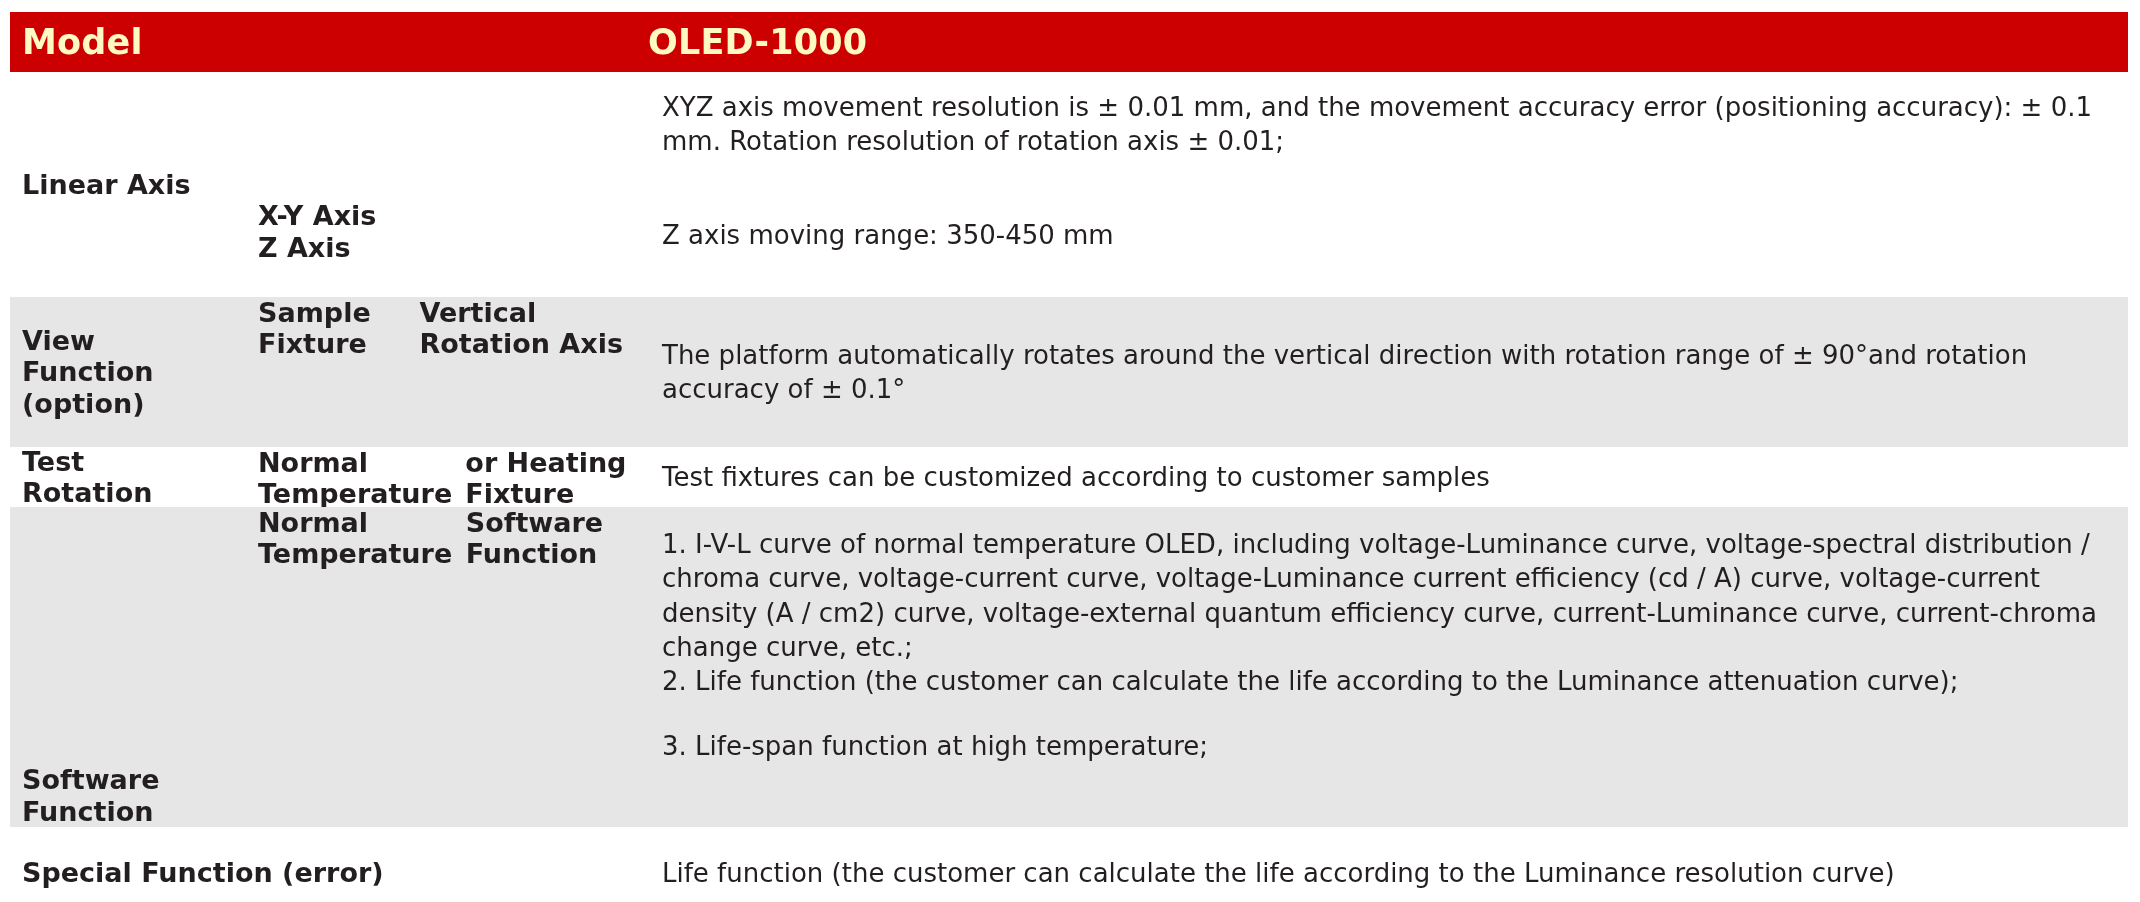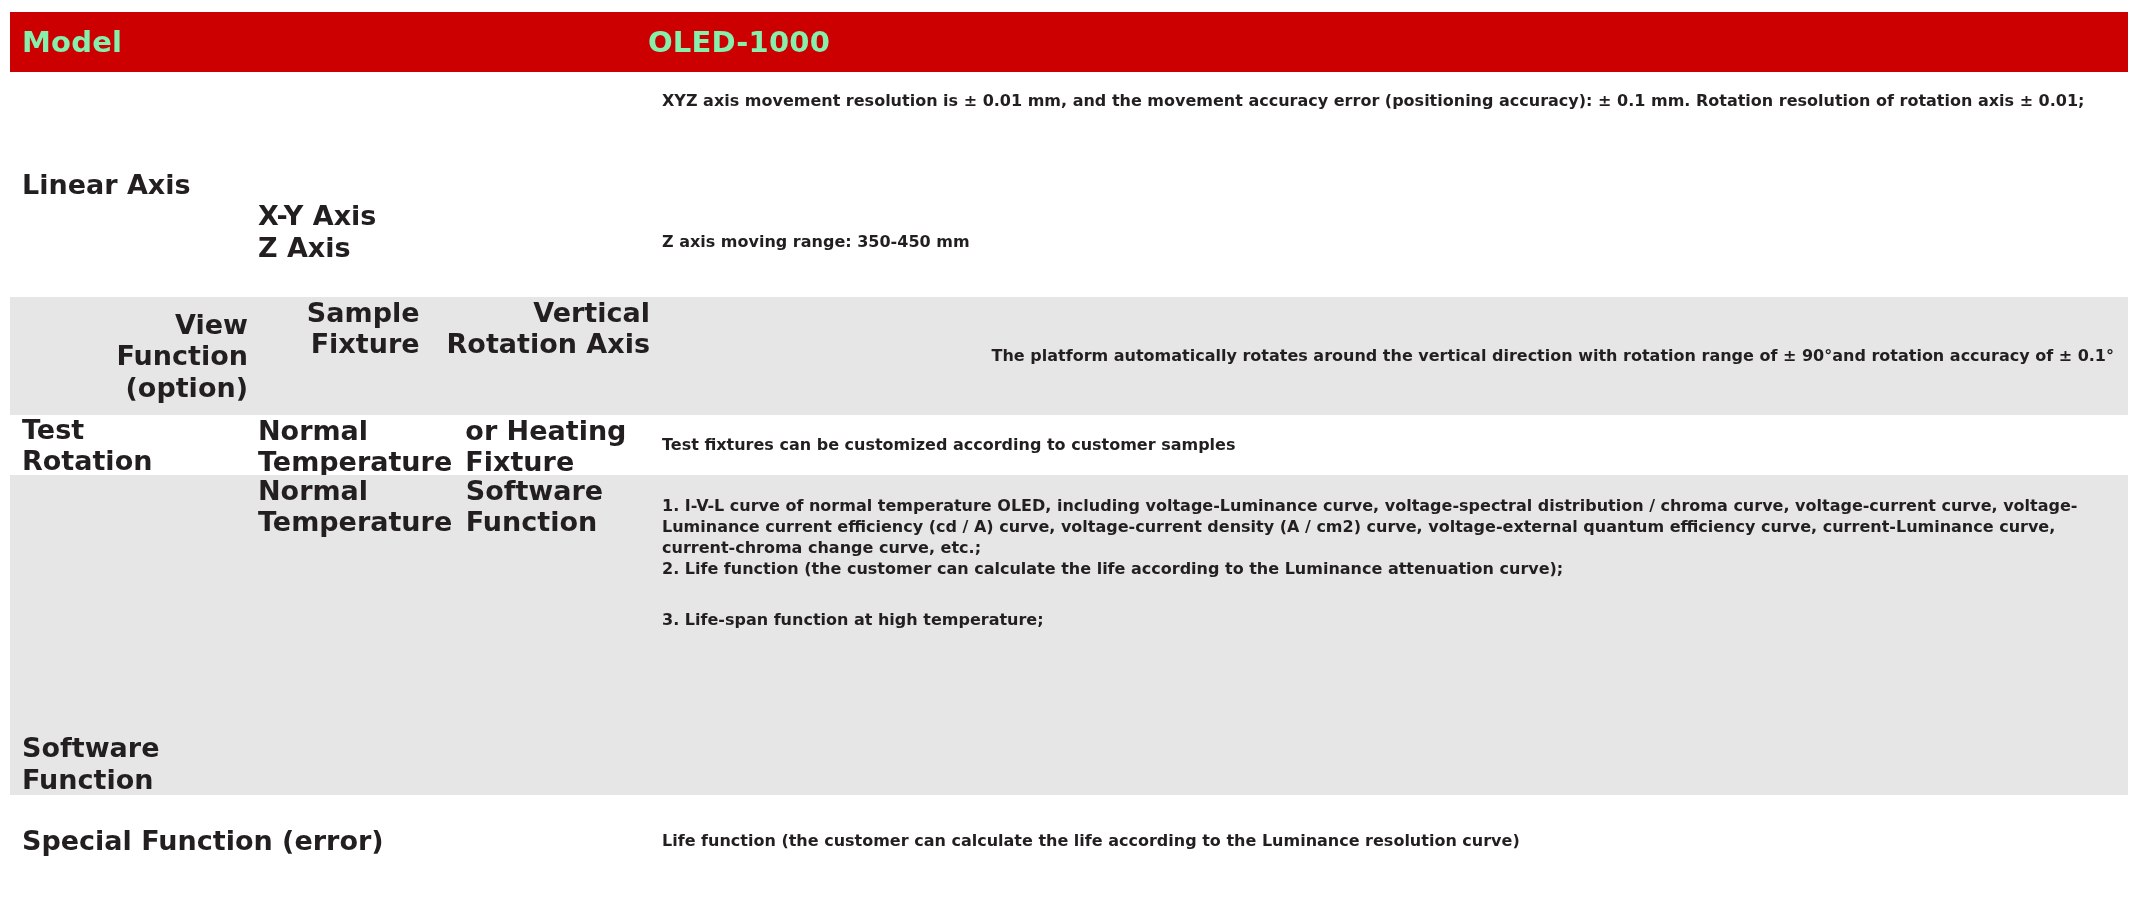--- a/index.html
+++ b/index.html
@@ -26,23 +26,23 @@
     position: absolute;
     left: 10px;
     top: 12px;
     width: 2118px;
     height: 60px;
     background: #cc0000;
     display: flex;
     align-items: center;
   }
   .spec-header .hdr-cell {
-    font-size: 29px;
+    font-size: 35px;
     font-weight: bold;
-    color: #86efac;
+    color: #fef9c3;
     letter-spacing: 0.2px;
     white-space: nowrap;
   }
   .spec-header .hdr-model {
     width: 638px;
     padding-left: 12px;
     box-sizing: border-box;
   }
   .spec-header .hdr-value {
     padding-left: 0;
@@ -94,22 +94,22 @@
 
   .group-label,
   .sub-label {
     font-size: 27px;
     font-weight: bold;
     color: #231f20;
     line-height: 1.16;
   }
 
   .desc-text {
-    font-size: 16px;
-    font-weight: bold;
+    font-size: 26px;
+    font-weight: normal;
     color: #231f20;
     line-height: 1.32;
   }
   .desc-text + .desc-text { }
 
   
   .row-linear       { min-height: 216px; }
   .row-linear .col-group { justify-content: center; }
   .row-linear .stack-sub {
     display: flex;
@@ -123,21 +123,21 @@
   .row-linear .stack-desc {
     display: flex;
     flex-direction: column;
     justify-content: space-between;
     height: 216px;
     box-sizing: border-box;
     padding-top: 18px;
     padding-bottom: 36px;
   }
 
-  .row-view    { height: 118px; text-align: right; }
+  .row-view    { height: 150px; }
   .row-test    { height: 60px; }
   .row-soft    { height: 320px; }
   .row-special { height: 92px; }
 
   .row-soft .col-group,
   .row-soft .col-sub { justify-content: flex-end; }
   .row-soft .col-desc { justify-content: flex-start; padding-top: 20px; }
 
   .soft-block-2 { margin-top: 0; }
   .soft-block-3 { margin-top: 30px; }

